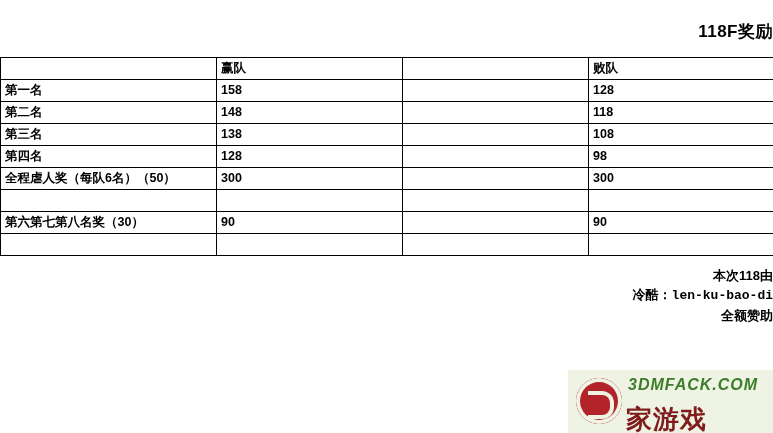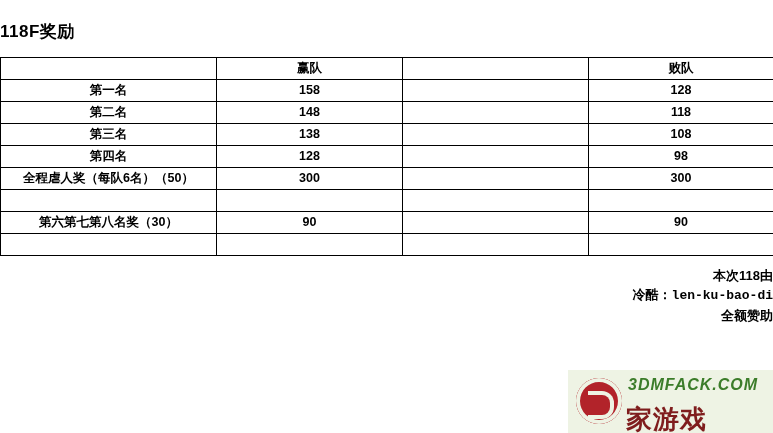--- a/index.html
+++ b/index.html
@@ -14,21 +14,21 @@
     color: #000000;
     position: relative;
     overflow: hidden;
   }
   .page {
     position: relative;
     width: 773px;
     height: 433px;
   }
   .doc-title {
-    text-align: left;
+    text-align: right;
     font-size: 17px;
     font-weight: bold;
     padding-top: 20px;
     padding-bottom: 14px;
     letter-spacing: 0.5px;
   }
   table.reward-table {
     width: 773px;
     border-collapse: collapse;
     table-layout: fixed;
@@ -41,22 +41,22 @@
     vertical-align: middle;
     line-height: 1.15;
     overflow: hidden;
   }
   .col-label { width: 216px; }
   .col-win   { width: 186px; }
   .col-mid   { width: 186px; }
   .col-lose  { width: 185px; }
 
   .bold { font-weight: bold; }
-  .right { text-align: center; }
-  .left { text-align: center; }
+  .right { text-align: left; }
+  .left { text-align: left; }
   .head-cell { font-weight: bold; }
   .tall { height: 42px; }
   .blank-row td { height: 21px; }
   .rule-text {
     font-weight: bold;
     line-height: 1.25;
     font-size: 12.5px;
   }
   .footer {
     margin-top: 10px;

